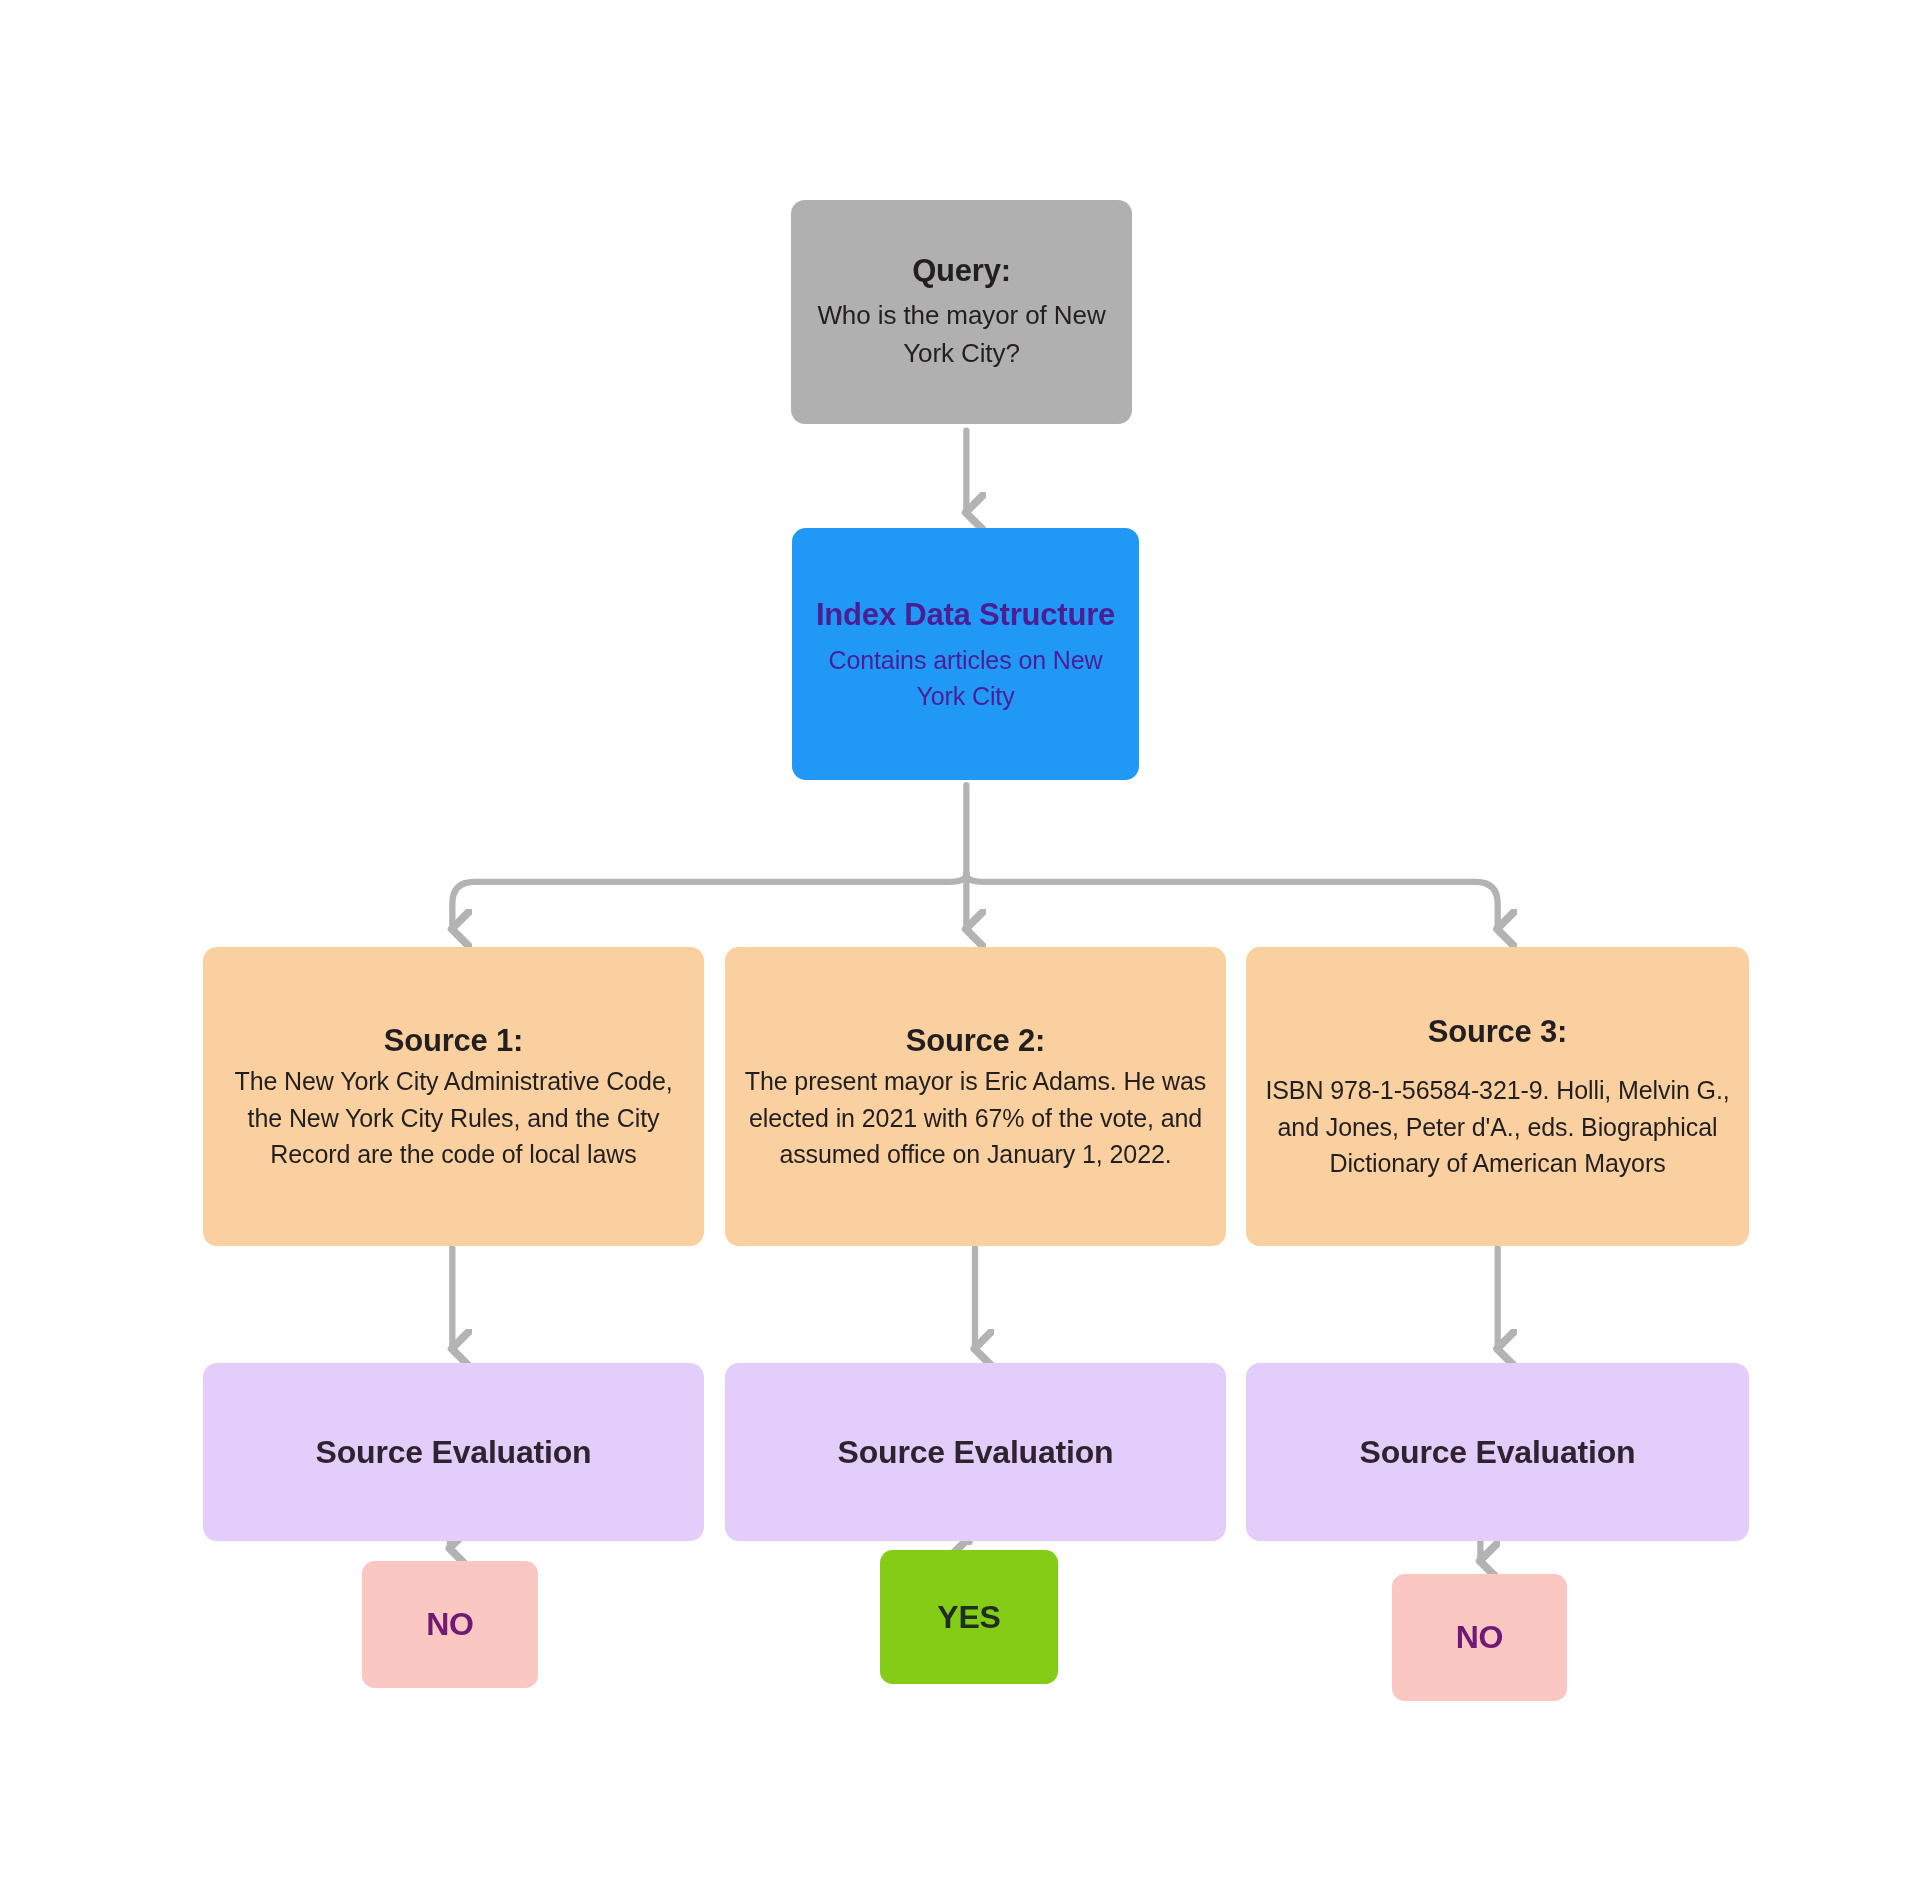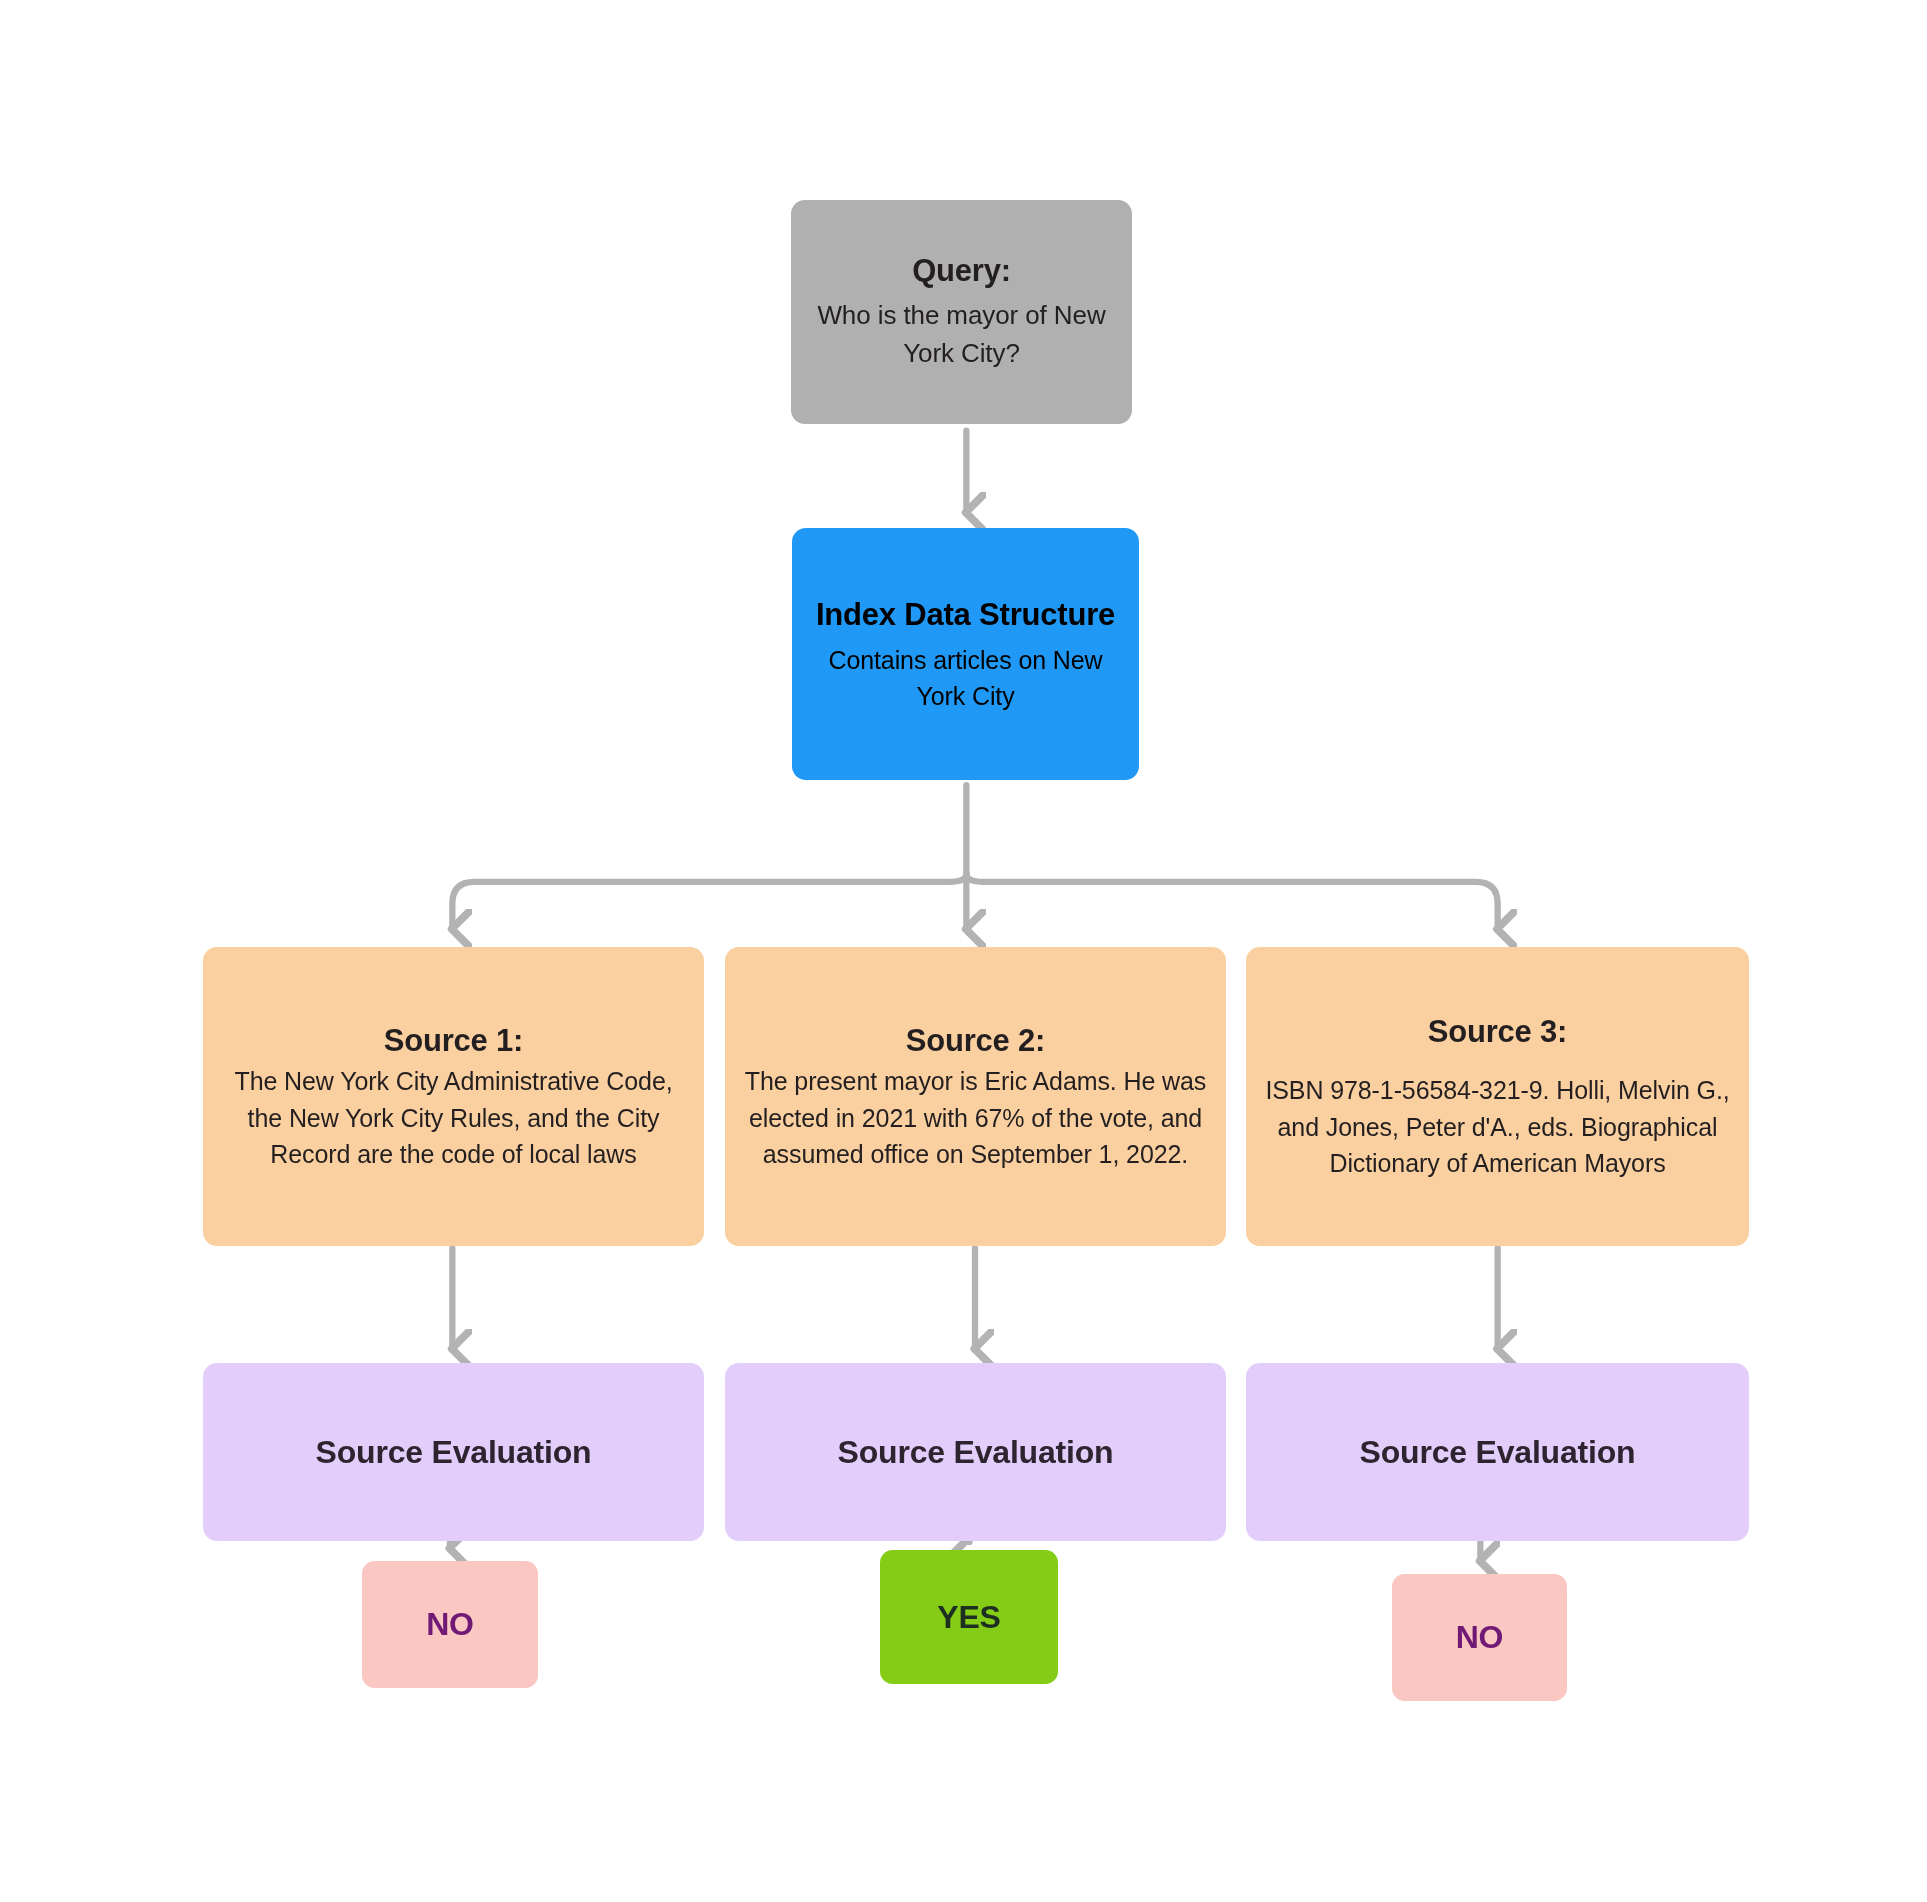--- a/index.html
+++ b/index.html
@@ -60,21 +60,21 @@
   #node-query .title { font-size: 31px; margin-bottom: 6.3px; }
   #node-query .body  { font-size: 26px; }
 
   
   #node-index {
     left: 792px;
     top: 528px;
     width: 347px;
     height: 252px;
     background: #1f99f5;
-    color: #000000;
+    color: #4c1d95;
     justify-content: center;
   }
   #node-index .title { font-size: 31px; line-height: 1.42; margin-bottom: 4.7px; }
   #node-index .body  { font-size: 25px; }
 
   
   .source-node {
     top: 947px;
     height: 299px;
     background: #fad0a0;
@@ -165,21 +165,21 @@
     <div class="title">Index Data Structure</div>
     <div class="body">Contains articles on New York City</div>
   </div>
 
   <div class="node source-node" id="node-source-1">
     <div class="title">Source 1:</div>
     <div class="body">The New York City Administrative Code, the New York City Rules, and the City Record are the code of local laws</div>
   </div>
   <div class="node source-node" id="node-source-2">
     <div class="title">Source 2:</div>
-    <div class="body">The present mayor is Eric Adams. He was elected in 2021 with 67% of the vote, and assumed office on September 1, 2022.</div>
+    <div class="body">The present mayor is Eric Adams. He was elected in 2021 with 67% of the vote, and assumed office on January 1, 2022.</div>
   </div>
   <div class="node source-node" id="node-source-3">
     <div class="title">Source 3:</div>
     <div class="body">ISBN 978-1-56584-321-9. Holli, Melvin G., and Jones, Peter d'A., eds. Biographical Dictionary of American Mayors</div>
   </div>
 
   <div class="node eval-node" id="node-eval-1">
     <div class="title">Source Evaluation</div>
   </div>
   <div class="node eval-node" id="node-eval-2">

